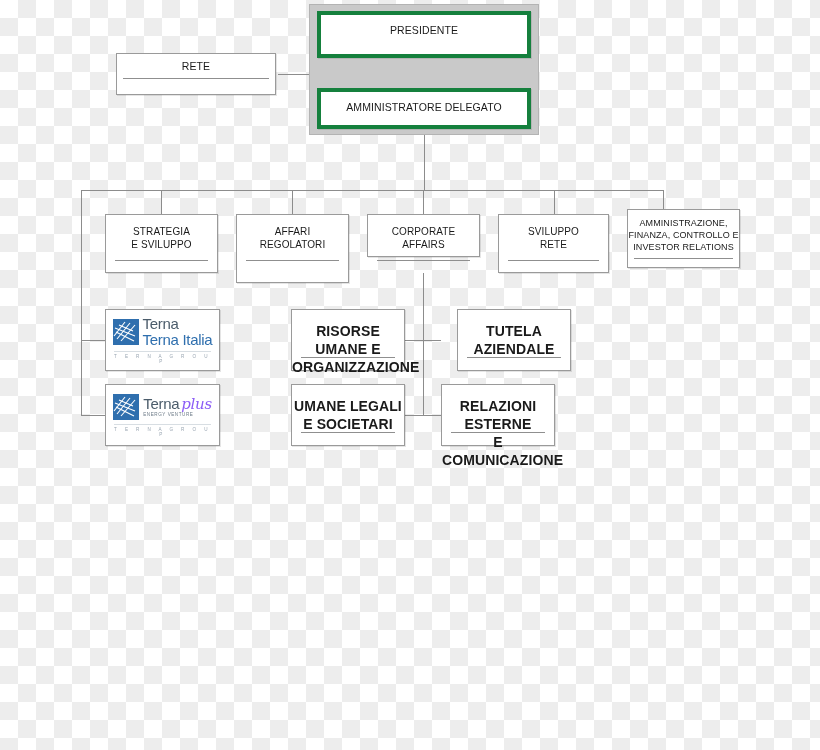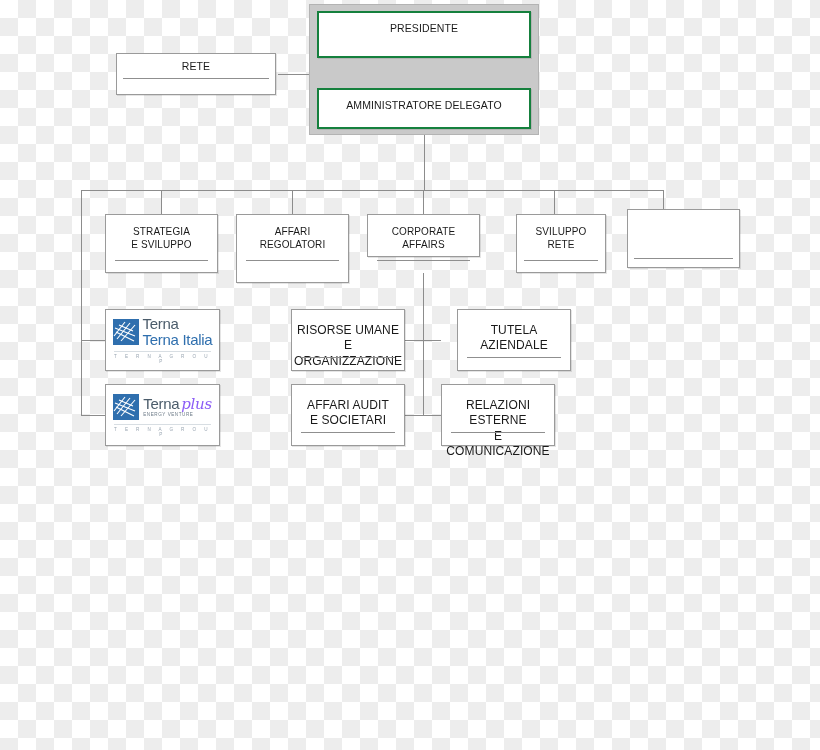--- a/index.html
+++ b/index.html
@@ -59,36 +59,36 @@
     letter-spacing: 0.1px;
   }
   .box .rule {
     position: absolute;
     left: 8%;
     right: 8%;
     height: 1px;
     background: #8f8f8f;
   }
   
-  .exec-box { border: 2px solid #15803d; }
+  .exec-box { border: 4px solid #15803d; }
   .exec-box .txt { font-size: 10.5px; padding-top: 9px; }
 
   
   .audit-box .txt { font-size: 10.5px; padding-top: 6px; }
   .audit-box .rule { top: 24px; left: 6px; right: 6px; }
 
   
   .div-box .txt { font-size: 10px; padding-top: 11px; }
   .div-box .rule { top: 45px; }
 
   .div-box.small .txt { font-size: 9px; padding-top: 7px; line-height: 1.34; }
   .div-box.small .rule { top: 48px; left: 6px; right: 6px; }
 
   
-  .sub-box .txt { font-size: 12px; padding-top: 13px; }
+  .sub-box .txt { font-size: 14px; padding-top: 13px; font-weight: bold; }
   .sub-box .rule { top: 47px; }
 
   
   .logo-box {
     position: absolute;
     background: #ffffff;
     border: 1px solid #9a9a9a;
     box-sizing: border-box;
     box-shadow: 1px 1px 0 rgba(0,0,0,0.10);
     display: flex;
@@ -205,44 +205,47 @@
 REGOLATORI</div>
     <div class="rule"></div>
   </div>
 
   <div class="box div-box" style="left:367px; top:214px; width:113px; height:43px;">
     <div class="txt">CORPORATE
 AFFAIRS</div>
     <div class="rule"></div>
   </div>
 
-  <div class="box div-box" style="left:516px; top:214px; width:90px; height:59px;">
+  <div class="box div-box" style="left:498px; top:214px; width:111px; height:59px;">
     <div class="txt">SVILUPPO
 RETE</div>
     <div class="rule"></div>
   </div>
 
   <div class="box div-box small" style="left:627px; top:209px; width:113px; height:59px;">
+    <div class="txt">AMMINISTRAZIONE,
+FINANZA, CONTROLLO E
+INVESTOR RELATIONS</div>
     <div class="rule"></div>
   </div>
 
   <div class="box sub-box" style="left:291px; top:309px; width:114px; height:62px;">
     <div class="txt">RISORSE UMANE E
 ORGANIZZAZIONE</div>
     <div class="rule"></div>
   </div>
 
   <div class="box sub-box" style="left:457px; top:309px; width:114px; height:62px;">
     <div class="txt">TUTELA
 AZIENDALE</div>
     <div class="rule"></div>
   </div>
 
   <div class="box sub-box" style="left:291px; top:384px; width:114px; height:62px;">
-    <div class="txt">AFFARI AUDIT
+    <div class="txt">UMANE LEGALI
 E SOCIETARI</div>
     <div class="rule"></div>
   </div>
 
   <div class="box sub-box" style="left:441px; top:384px; width:114px; height:62px;">
     <div class="txt">RELAZIONI ESTERNE
 E COMUNICAZIONE</div>
     <div class="rule"></div>
   </div>
 

